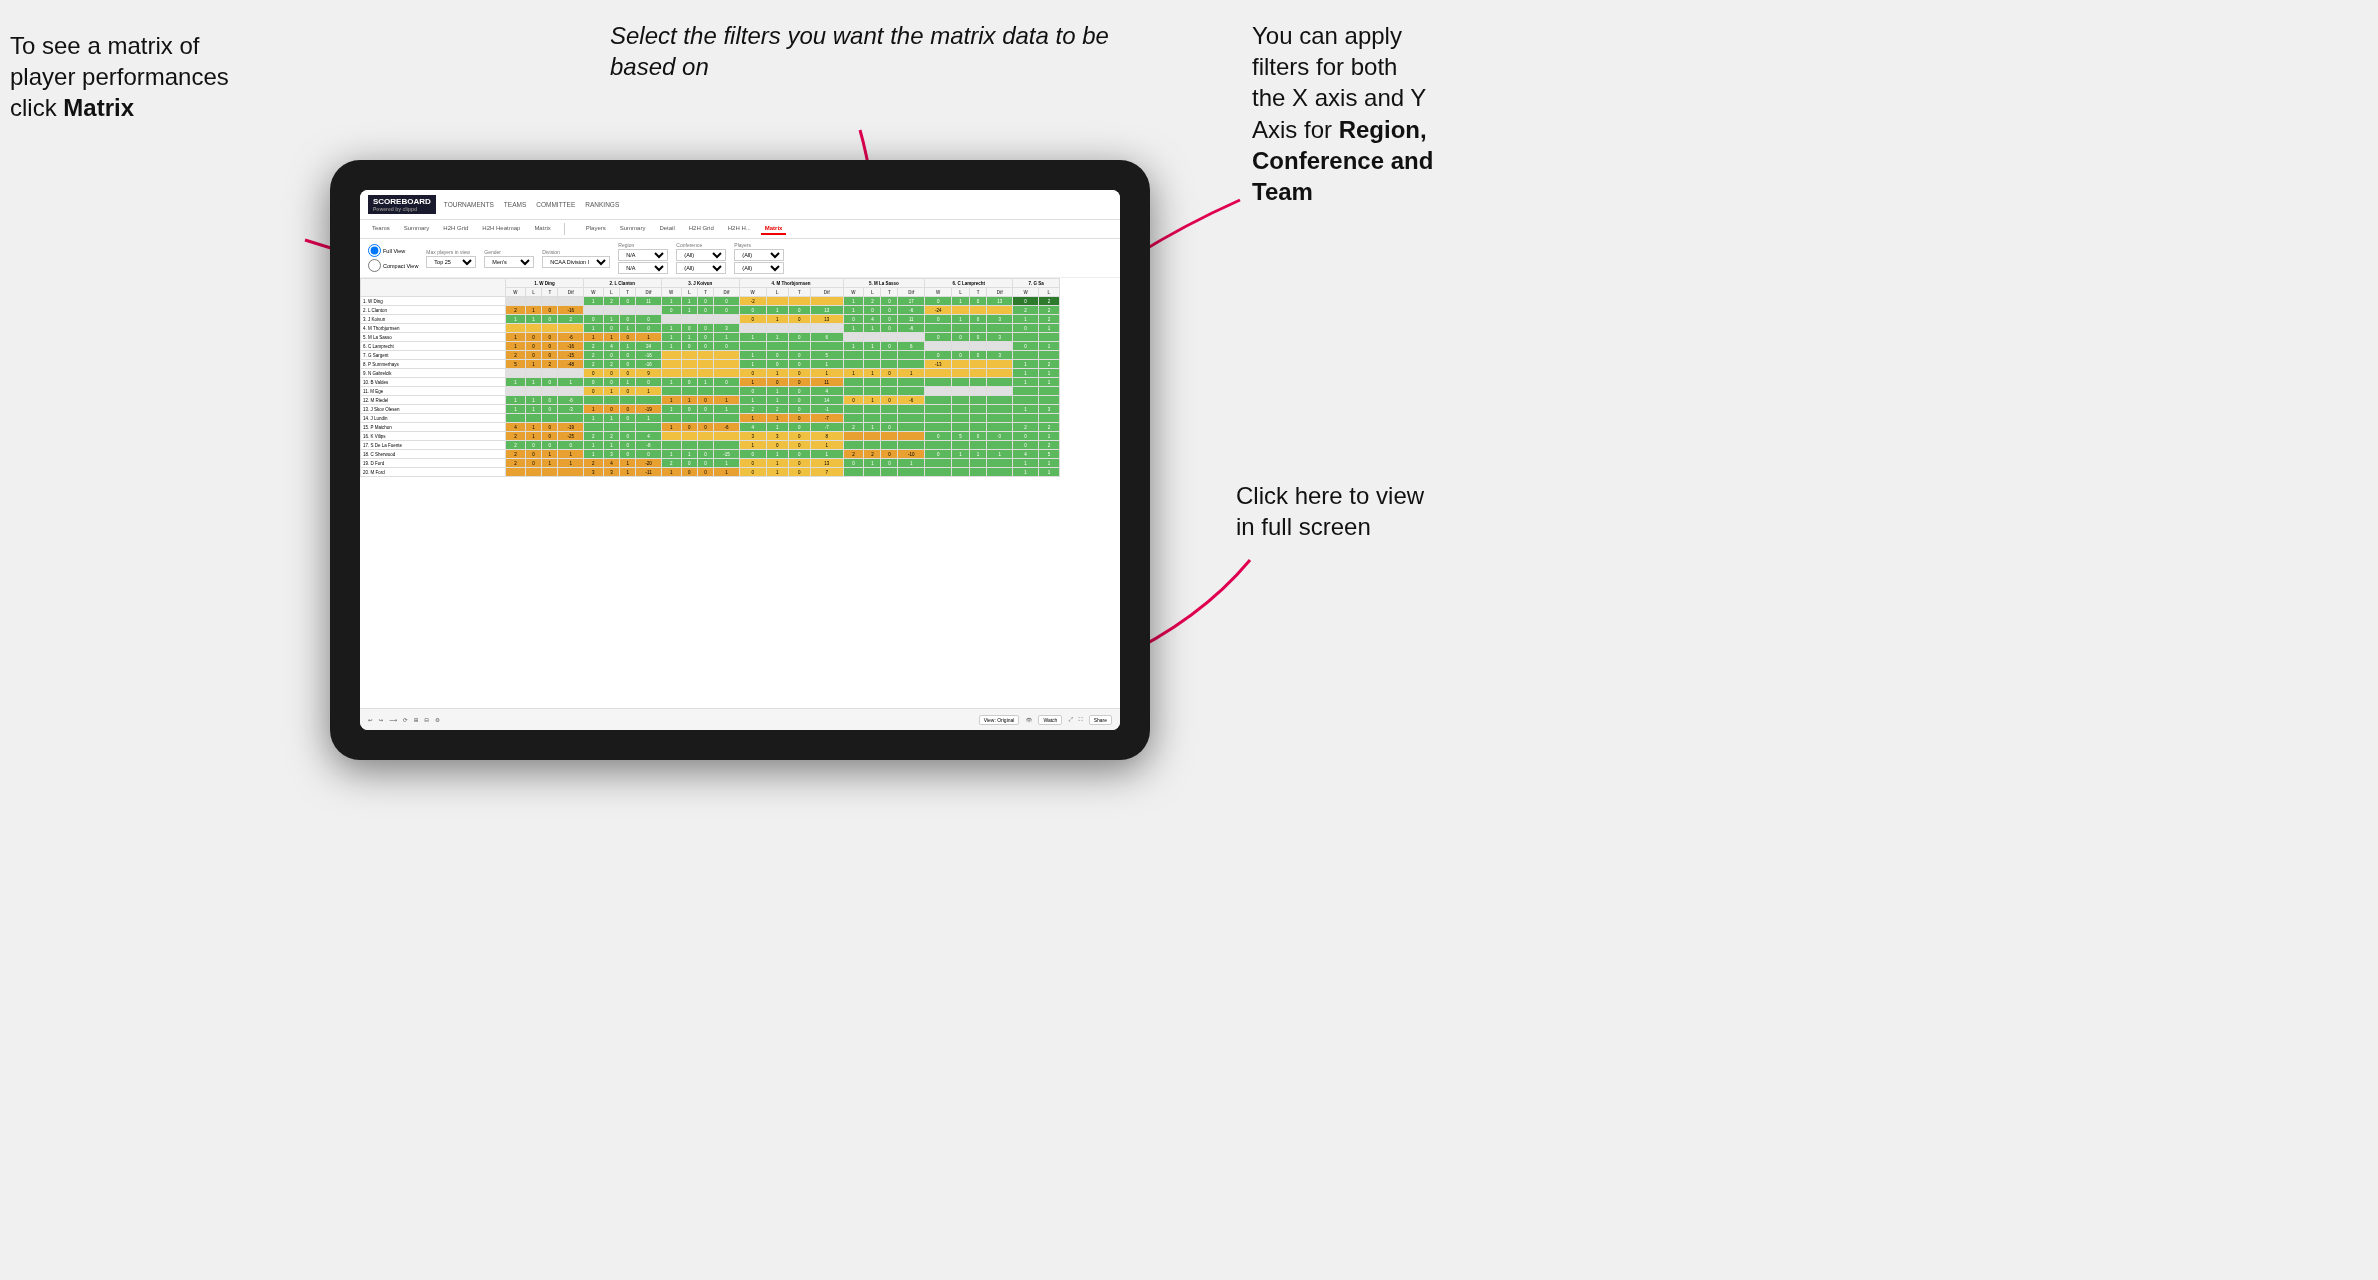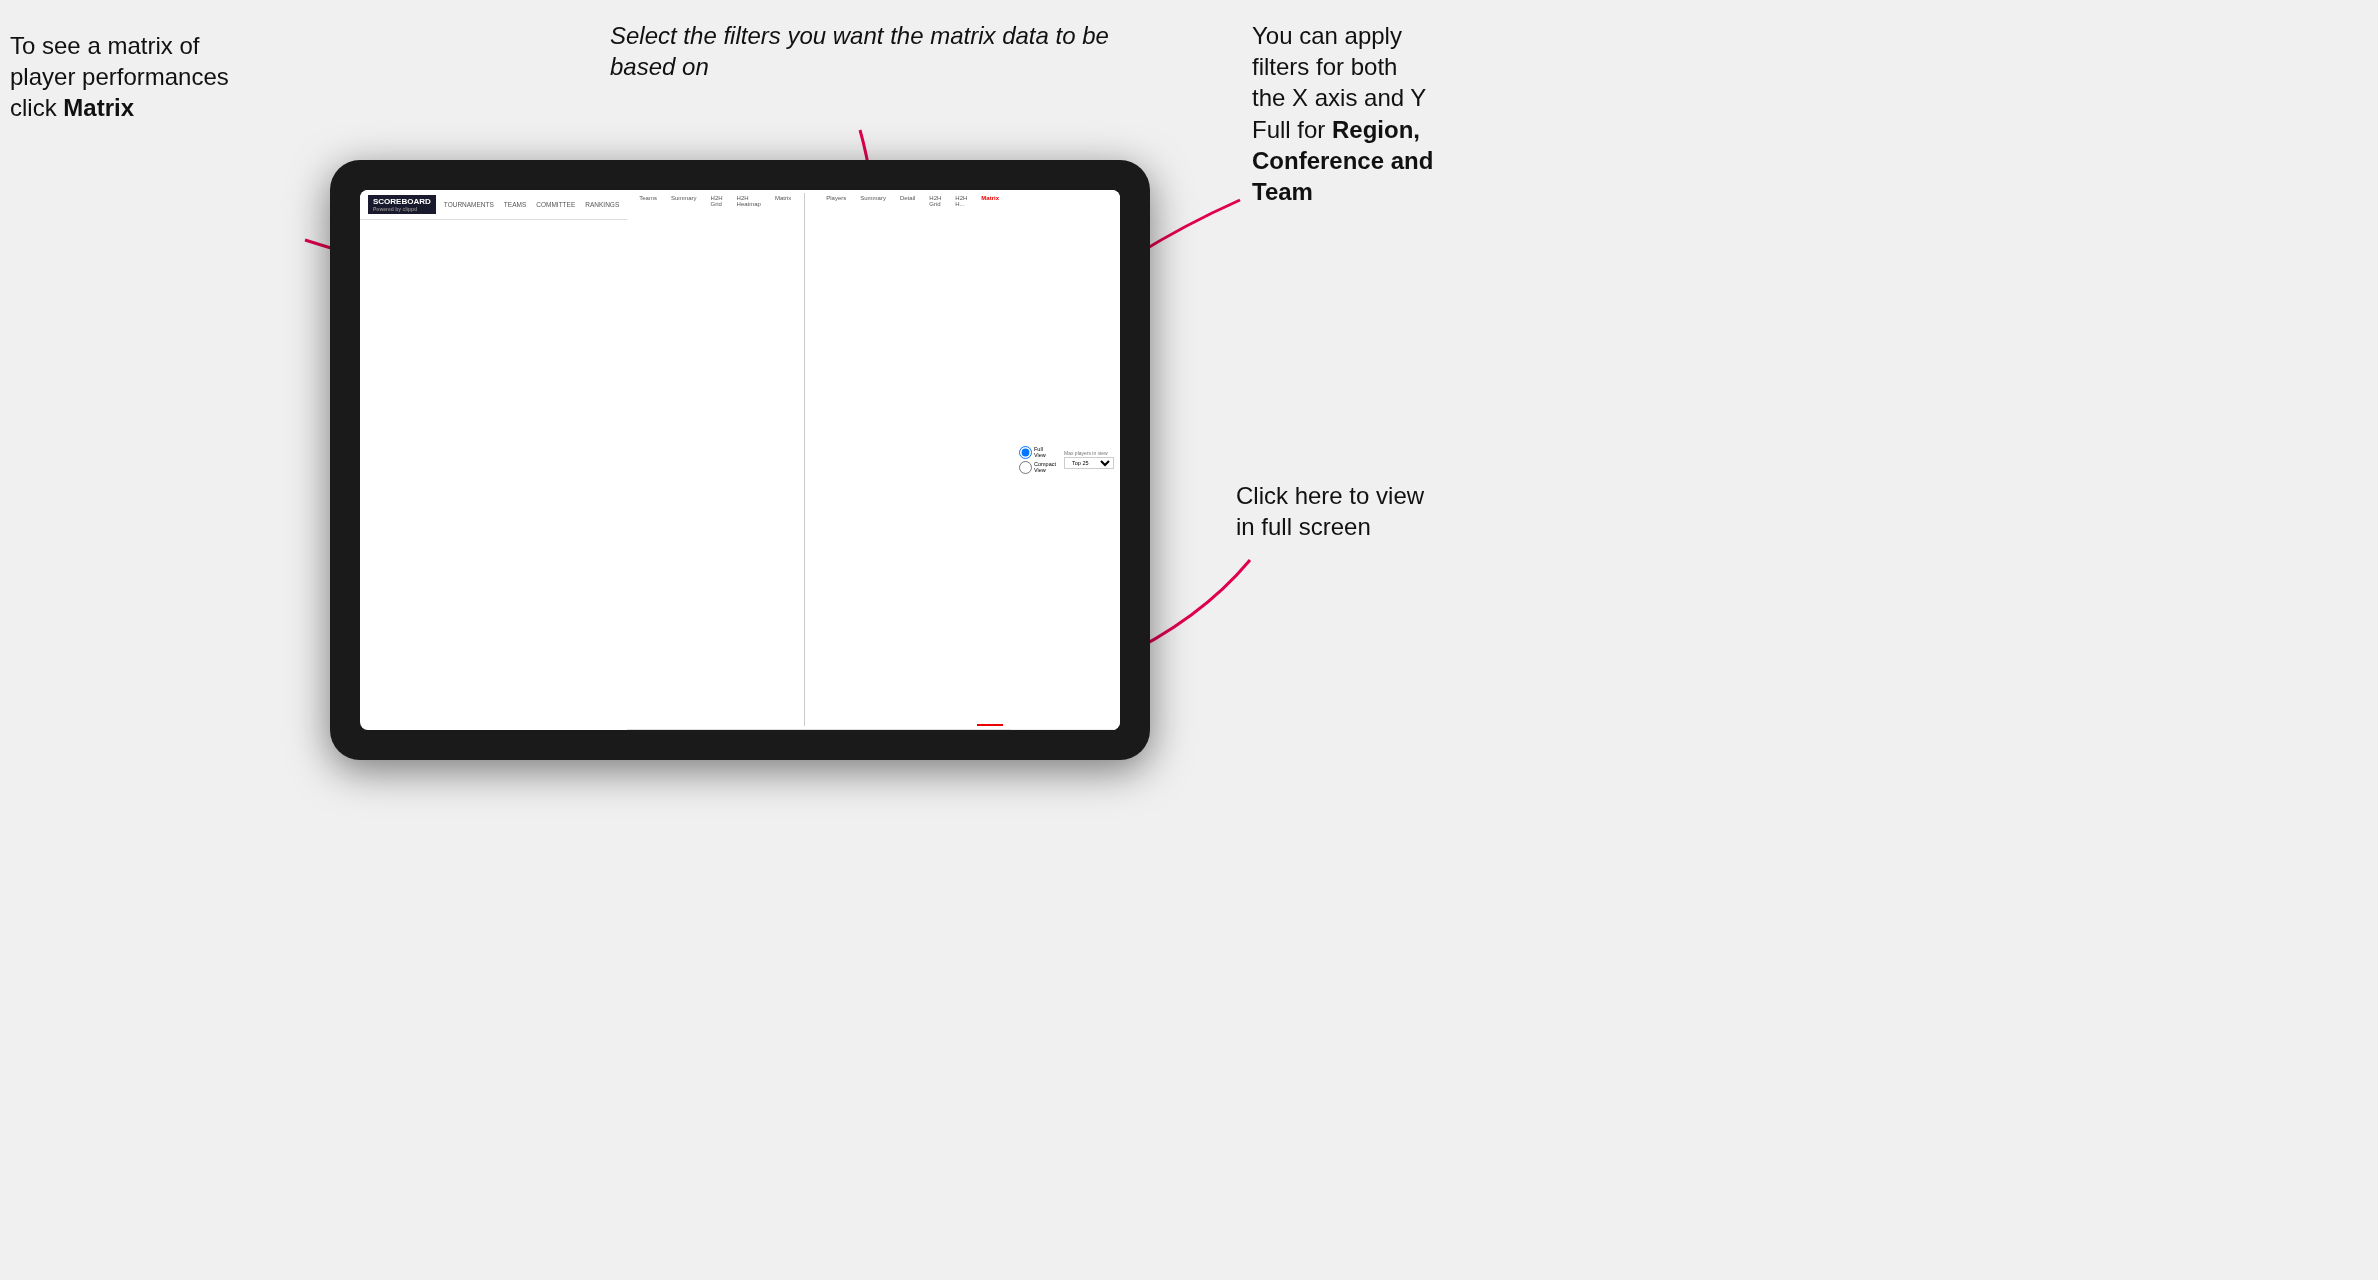--- a/index.html
+++ b/index.html
@@ -75,21 +75,21 @@
       justify-content: center;
     }
 
     .tablet-screen {
       width: 760px;
       height: 540px;
       background: #fff;
       border-radius: 8px;
       overflow: hidden;
       display: flex;
-      flex-direction: row;
+      flex-direction: column;
       font-size: 7px;
     }
 
     
     .sb-header {
       display: flex;
       align-items: center;
       background: #fff;
       border-bottom: 1px solid #ddd;
       padding: 4px 8px;
@@ -276,21 +276,21 @@
 </div>
 
 <div class="annotation" id="ann-top-center">
   <span>Select the filters you want the matrix data to be based on</span>
 </div>
 
 <div class="annotation" id="ann-top-right">
   <span>You  can apply</span><br>
   <span>filters for both</span><br>
   <span>the X axis and Y</span><br>
-  <span>Full for </span><strong>Region,</strong><br>
+  <span>Axis for </span><strong>Region,</strong><br>
   <strong>Conference and</strong><br>
   <strong>Team</strong>
 </div>
 
 <div class="annotation" id="ann-bottom-right">
   <span>Click here to view</span><br>
   <span>in full screen</span>
 </div>
 
 <svg class="arrows-svg">

